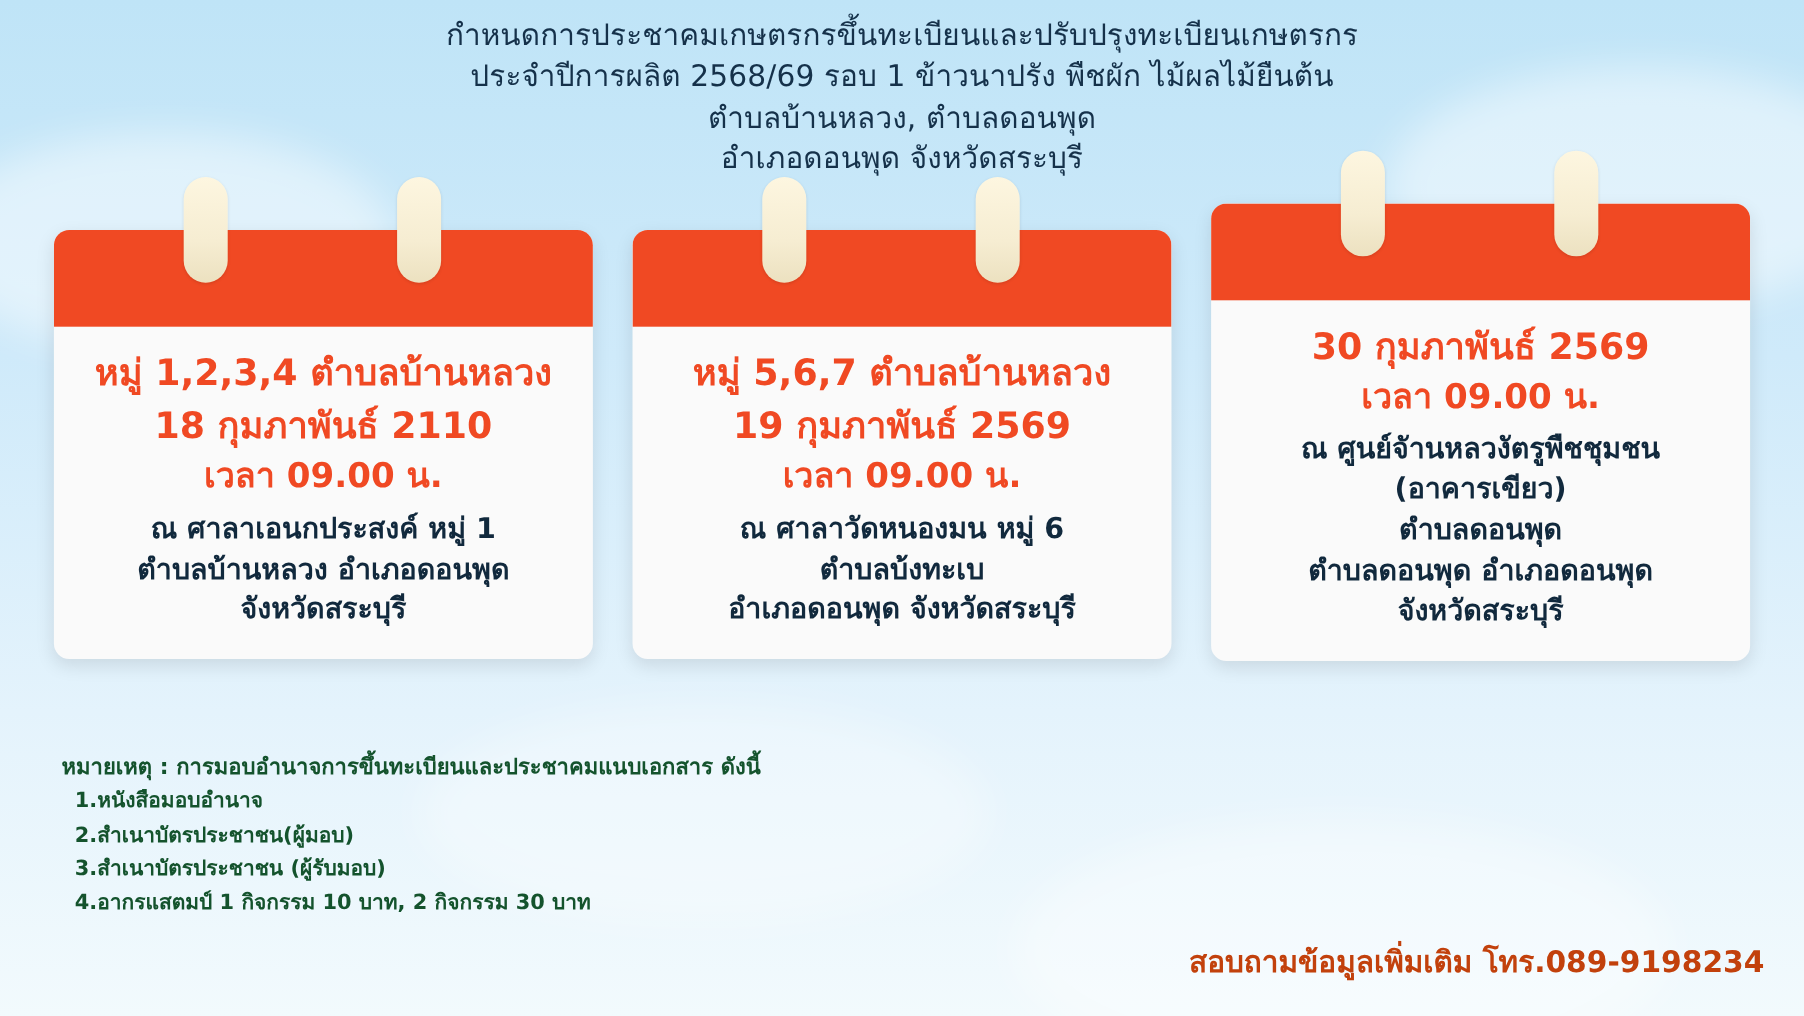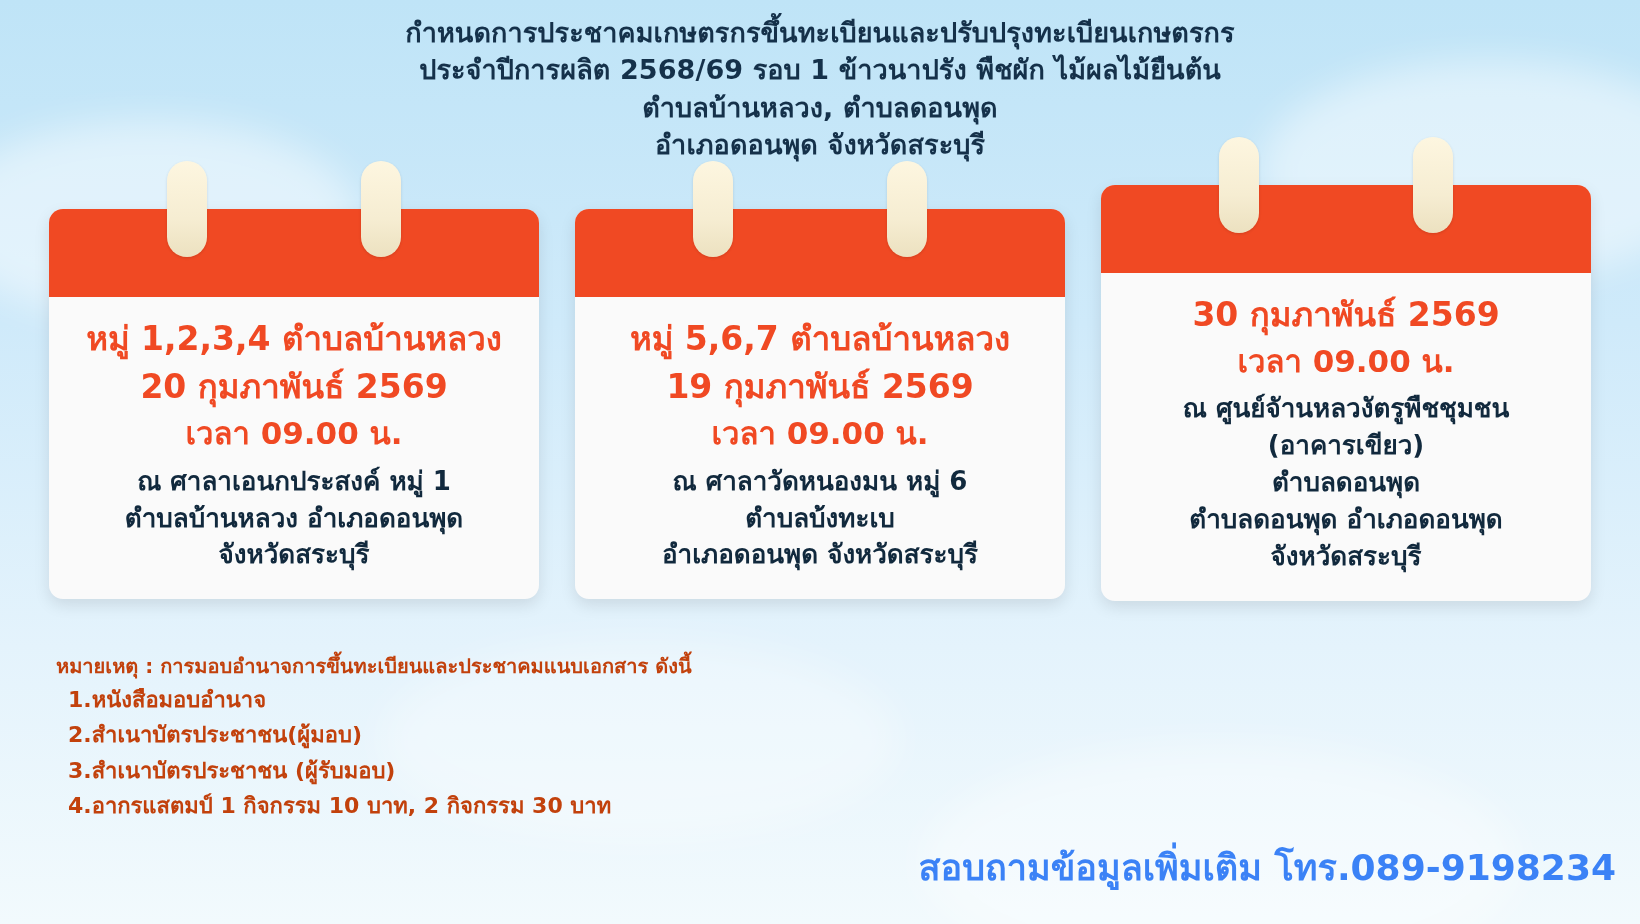--- a/index.html
+++ b/index.html
@@ -32,21 +32,21 @@
   
   .header {
     position: relative;
     z-index: 3;
     text-align: center;
     padding-top: 14px;
     color: #16324a;
   }
   .header div {
     font-size: 27px;
-    font-weight: 700;
+    font-weight: 400;
     line-height: 1.38;
     letter-spacing: 0.1px;
     color: #15314a;
   }
 
   
   .cards {
     position: relative;
     z-index: 3;
     display: flex;
@@ -119,45 +119,45 @@
   }
 
   
   .card-wrap.tall { margin-top: -24px; }
   .card-wrap.tall .card-title { font-size: 31px; }
 
   
   .notes {
     position: absolute;
     left: 56px;
-    bottom: 100px;
-    z-index: 3;
-    color: #c2410c;
+    bottom: 88px;
+    z-index: 3;
+    color: #14532d;
   }
   .notes-title {
     font-size: 20px;
     font-weight: 700;
     line-height: 1.6;
   }
   .notes-item {
-    font-size: 22px;
+    font-size: 19px;
     font-weight: 700;
     line-height: 1.62;
     padding-left: 12px;
   }
 
   
   .contact {
     position: absolute;
-    right: 24px;
+    right: 36px;
     bottom: 28px;
     z-index: 3;
-    font-size: 36px;
-    font-weight: 700;
-    color: #3b82f6;
+    font-size: 27px;
+    font-weight: 700;
+    color: #c2410c;
   }
 </style>
 </head>
 <body>
 
 <div class="bg-cloud cloud-1"></div>
 <div class="bg-cloud cloud-2"></div>
 <div class="bg-cloud cloud-3"></div>
 <div class="bg-cloud cloud-4"></div>
 
@@ -170,21 +170,21 @@
 
 <div class="cards">
 
   <div class="card-wrap">
     <div class="ring left"></div>
     <div class="ring right"></div>
     <div class="card">
       <div class="card-top"></div>
       <div class="card-body">
         <div class="card-title">หมู่ 1,2,3,4 ตำบลบ้านหลวง</div>
-        <div class="card-date">20 กุมภาพันธ์ 2569</div>
+        <div class="card-date">18 กุมภาพันธ์ 2110</div>
         <div class="card-time">เวลา 09.00 น.</div>
         <div class="card-place">
           <div>ณ ศาลาเอนกประสงค์ หมู่ 1</div>
           <div>ตำบลบ้านหลวง อำเภอดอนพุด</div>
           <div>จังหวัดสระบุรี</div>
         </div>
       </div>
     </div>
   </div>
 

